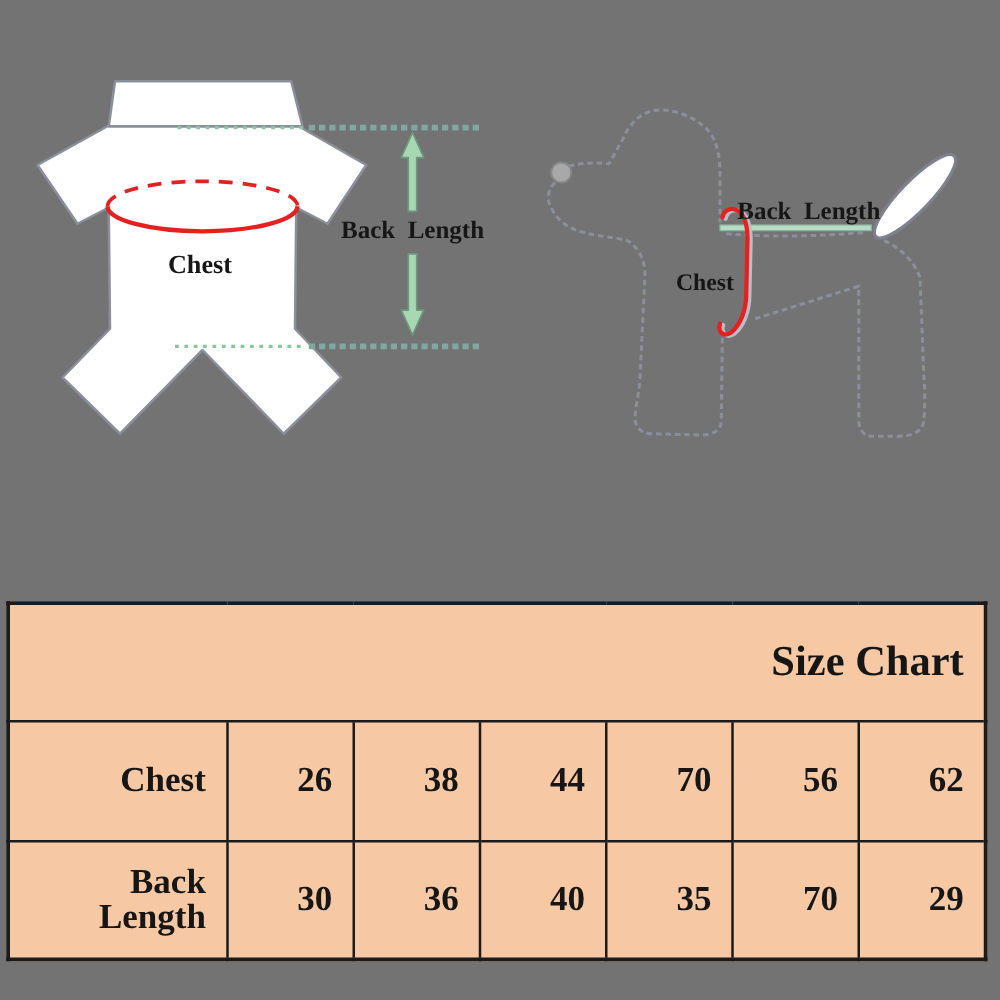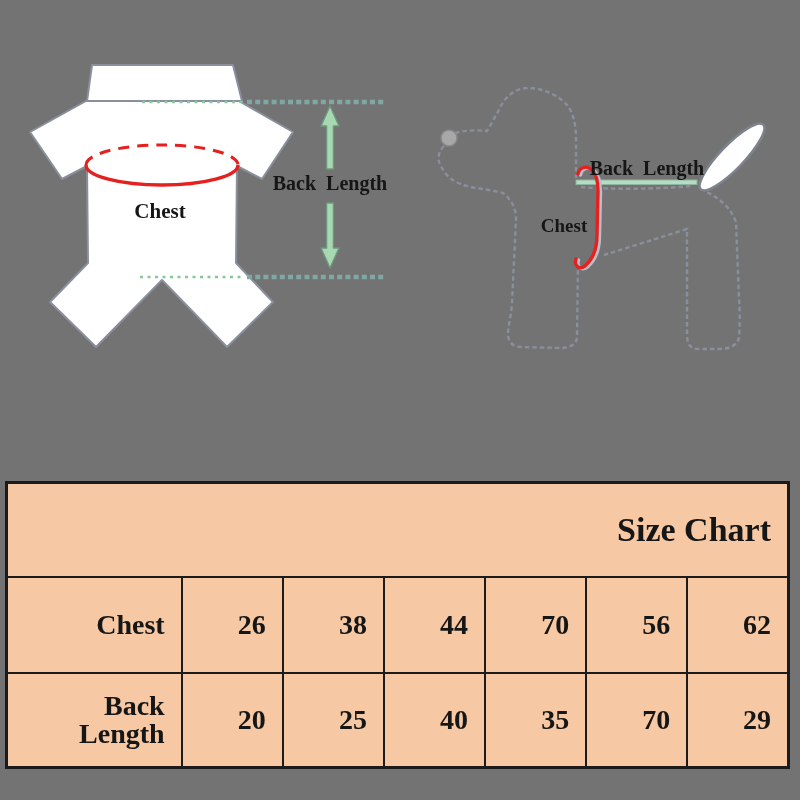--- a/index.html
+++ b/index.html
@@ -142,22 +142,22 @@
         <td>Chest</td>
         <td>26</td>
         <td>38</td>
         <td>44</td>
         <td>70</td>
         <td>56</td>
         <td>62</td>
       </tr>
       <tr class="data-row-2">
         <td>Back Length</td>
-        <td>20</td>
-        <td>25</td>
+        <td>30</td>
+        <td>36</td>
         <td>40</td>
         <td>35</td>
         <td>70</td>
         <td>29</td>
       </tr>
     </tbody>
   </table>
 </div>
 
 </body></html>

